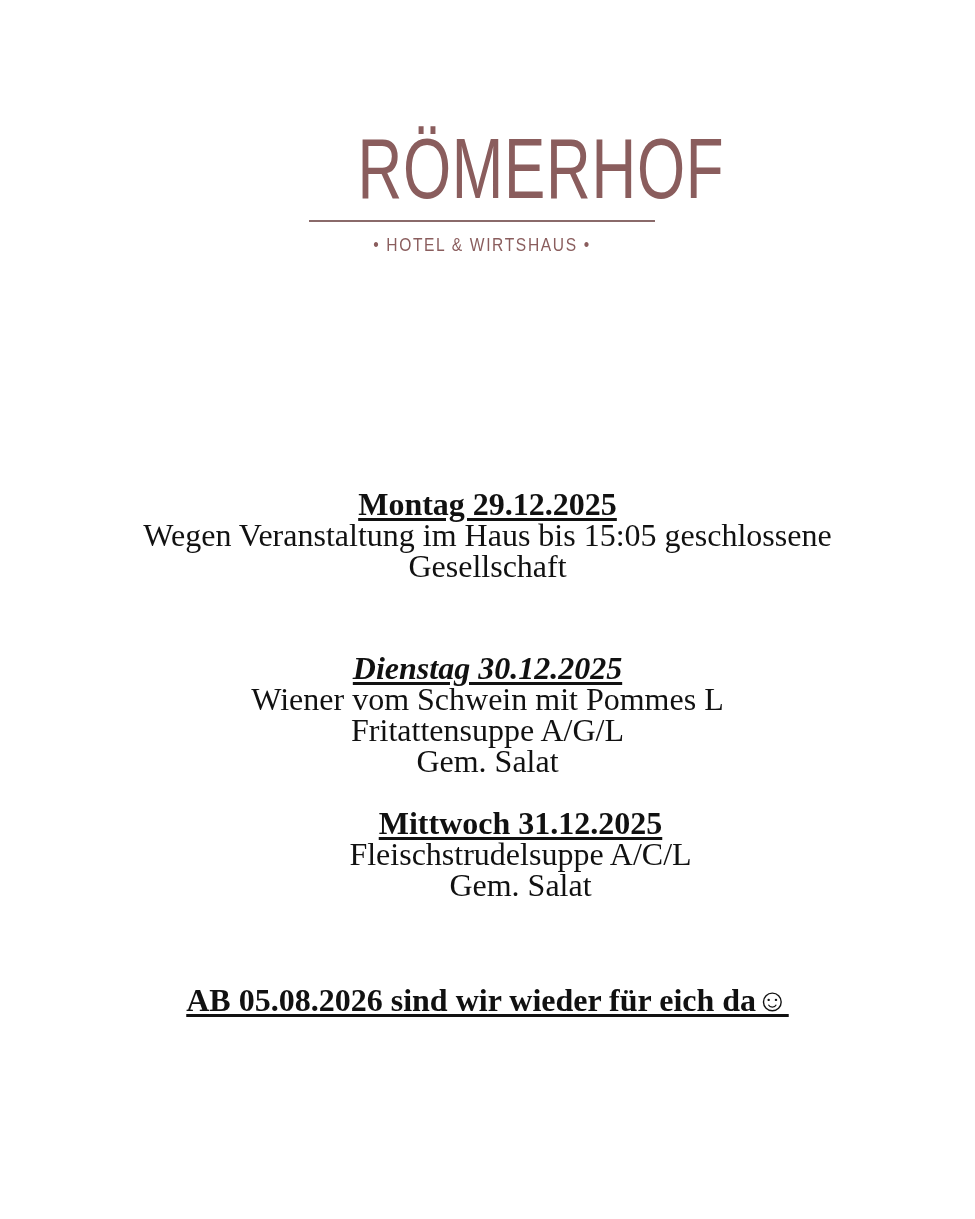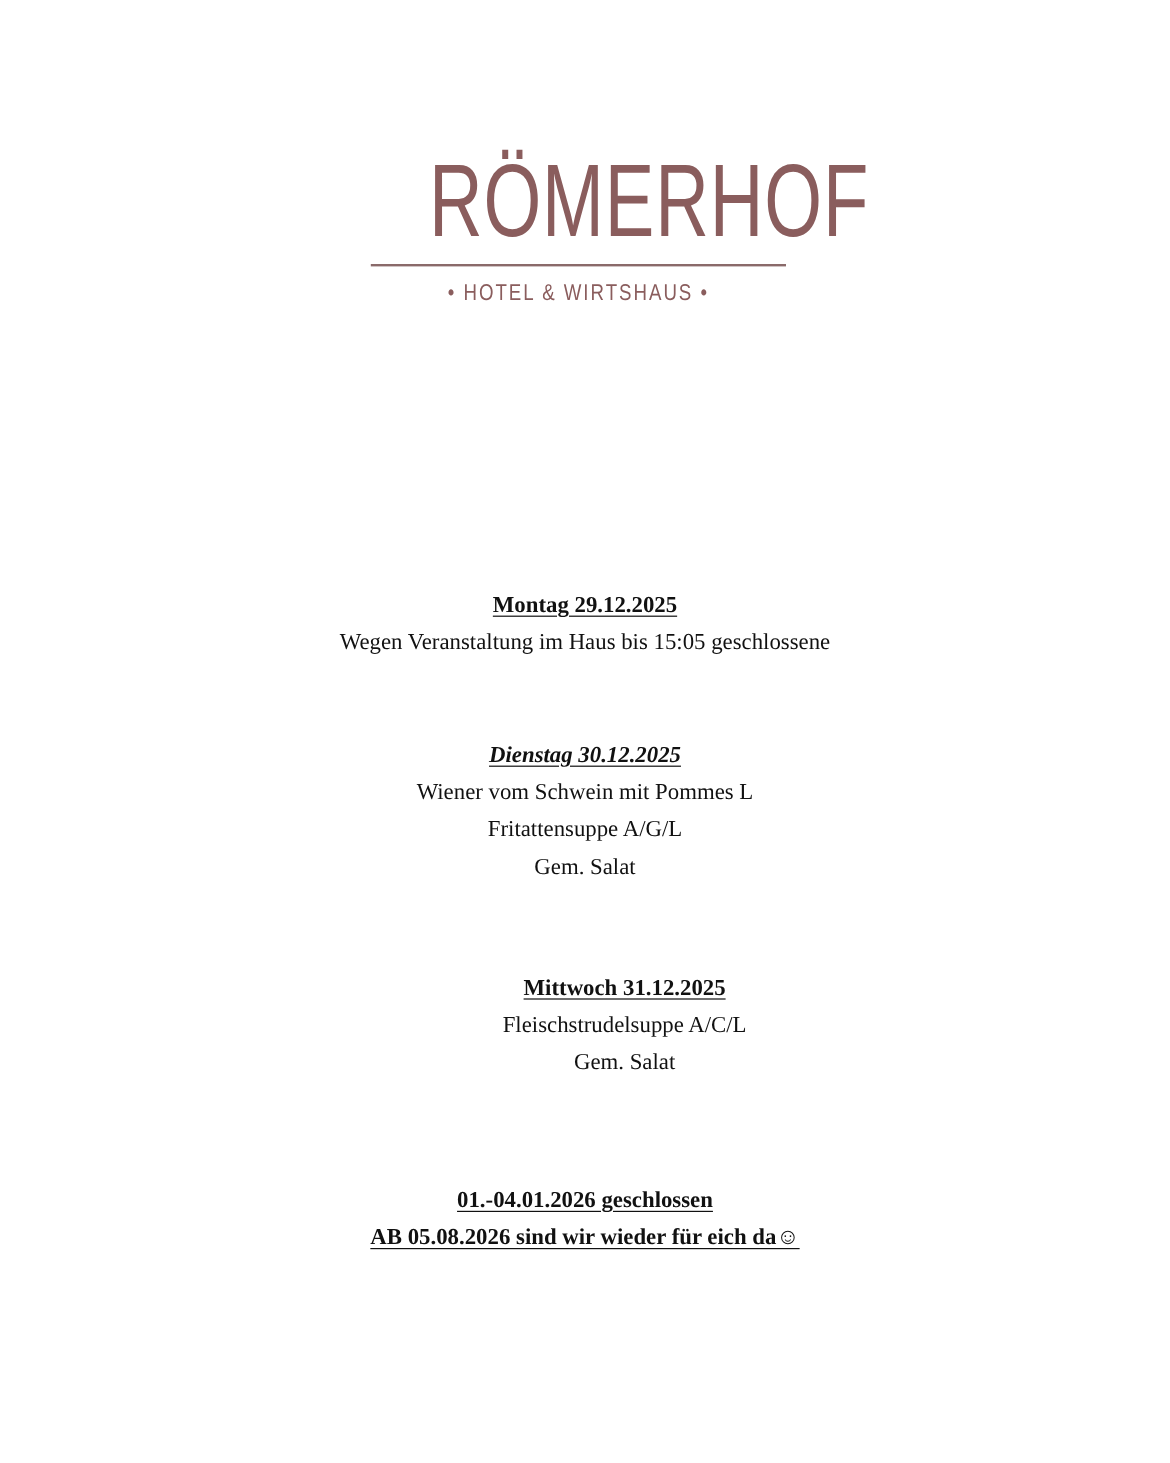--- a/index.html
+++ b/index.html
@@ -69,50 +69,51 @@
       line-height: 31px;
       white-space: nowrap;
     }
     .heading {
       font-weight: bold;
       text-decoration: underline;
       text-underline-offset: 3px;
     }
     .heading.italic {
       font-style: italic;
+      margin-top: 39px;
     }
     .section { position: absolute; left: 0; width: 975px; }
   </style>
 </head>
 <body>
 
 <div class="logo">
   <div class="logo-title">RÖMERHOF</div>
   <div class="logo-rule"></div>
   <div class="logo-subtitle">• HOTEL &amp; WIRTSHAUS •</div>
 </div>
 
 <div class="section" style="top:489px;">
   <div class="line heading">Montag 29.12.2025</div>
   <div class="line">Wegen Veranstaltung im Haus bis 15:05 geschlossene</div>
+  <div class="line">Gesellschaft</div>
 </div>
 
 <div class="section content" style="top:614px;">
   <div class="line heading italic">Dienstag 30.12.2025</div>
   <div class="line">Wiener vom Schwein mit Pommes  L</div>
   <div class="line">Fritattensuppe A/G/L</div>
   <div class="line">Gem. Salat</div>
 </div>
 
 <div class="section content" style="top:808px;padding-left:33px;">
   <div class="line heading">Mittwoch 31.12.2025</div>
   <div class="line">Fleischstrudelsuppe A/C/L</div>
   <div class="line">Gem. Salat</div>
 </div>
 
 <div class="section content" style="top:985px;">
-  <div class="line heading">01.-04.01.2026 geschlossen</div>
   <div class="line heading">AB 05.08.2026 sind wir wieder für eich da☺</div>
 </div>
 
 <style>
-  .section { text-align: center; font-size: 19px; }
+  .section { text-align: center; font-size: 32px; }
 </style>
 
 </body></html>

